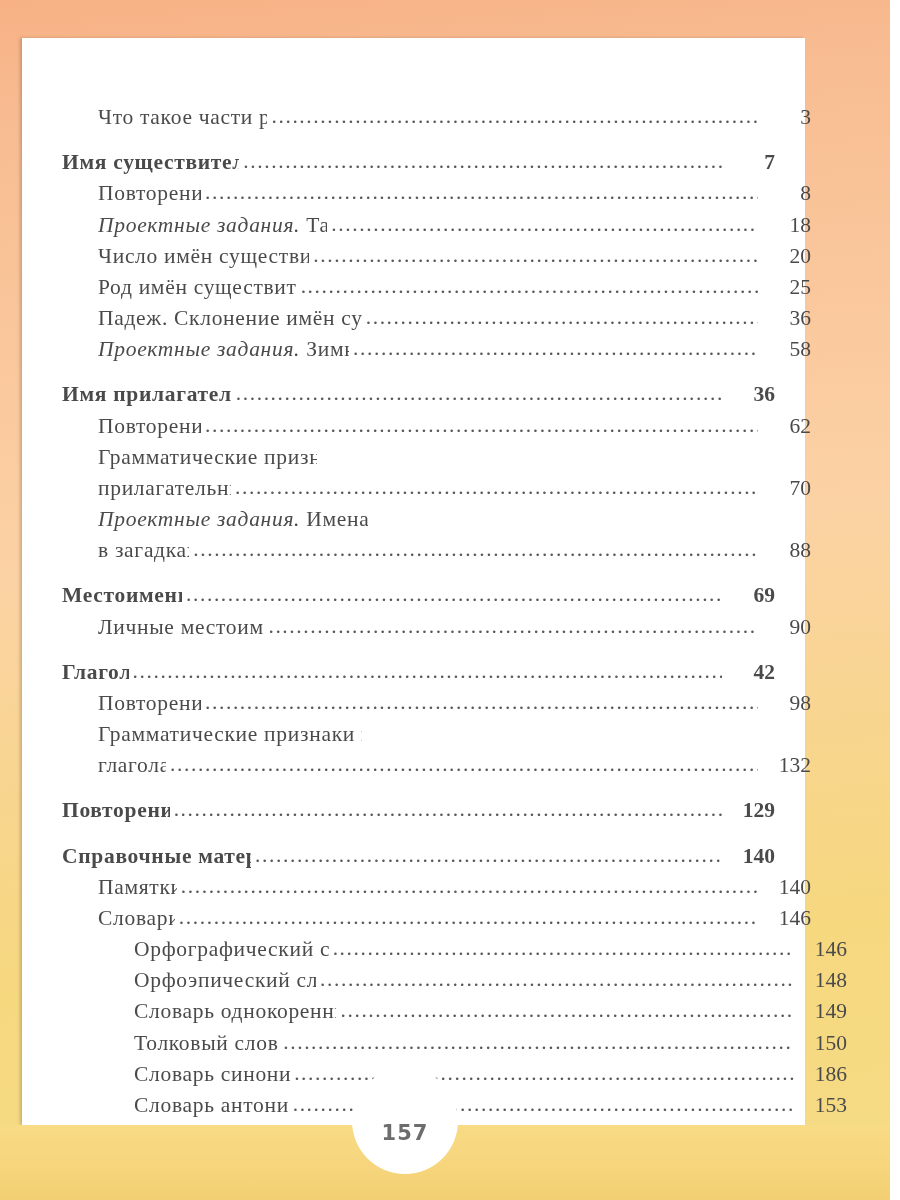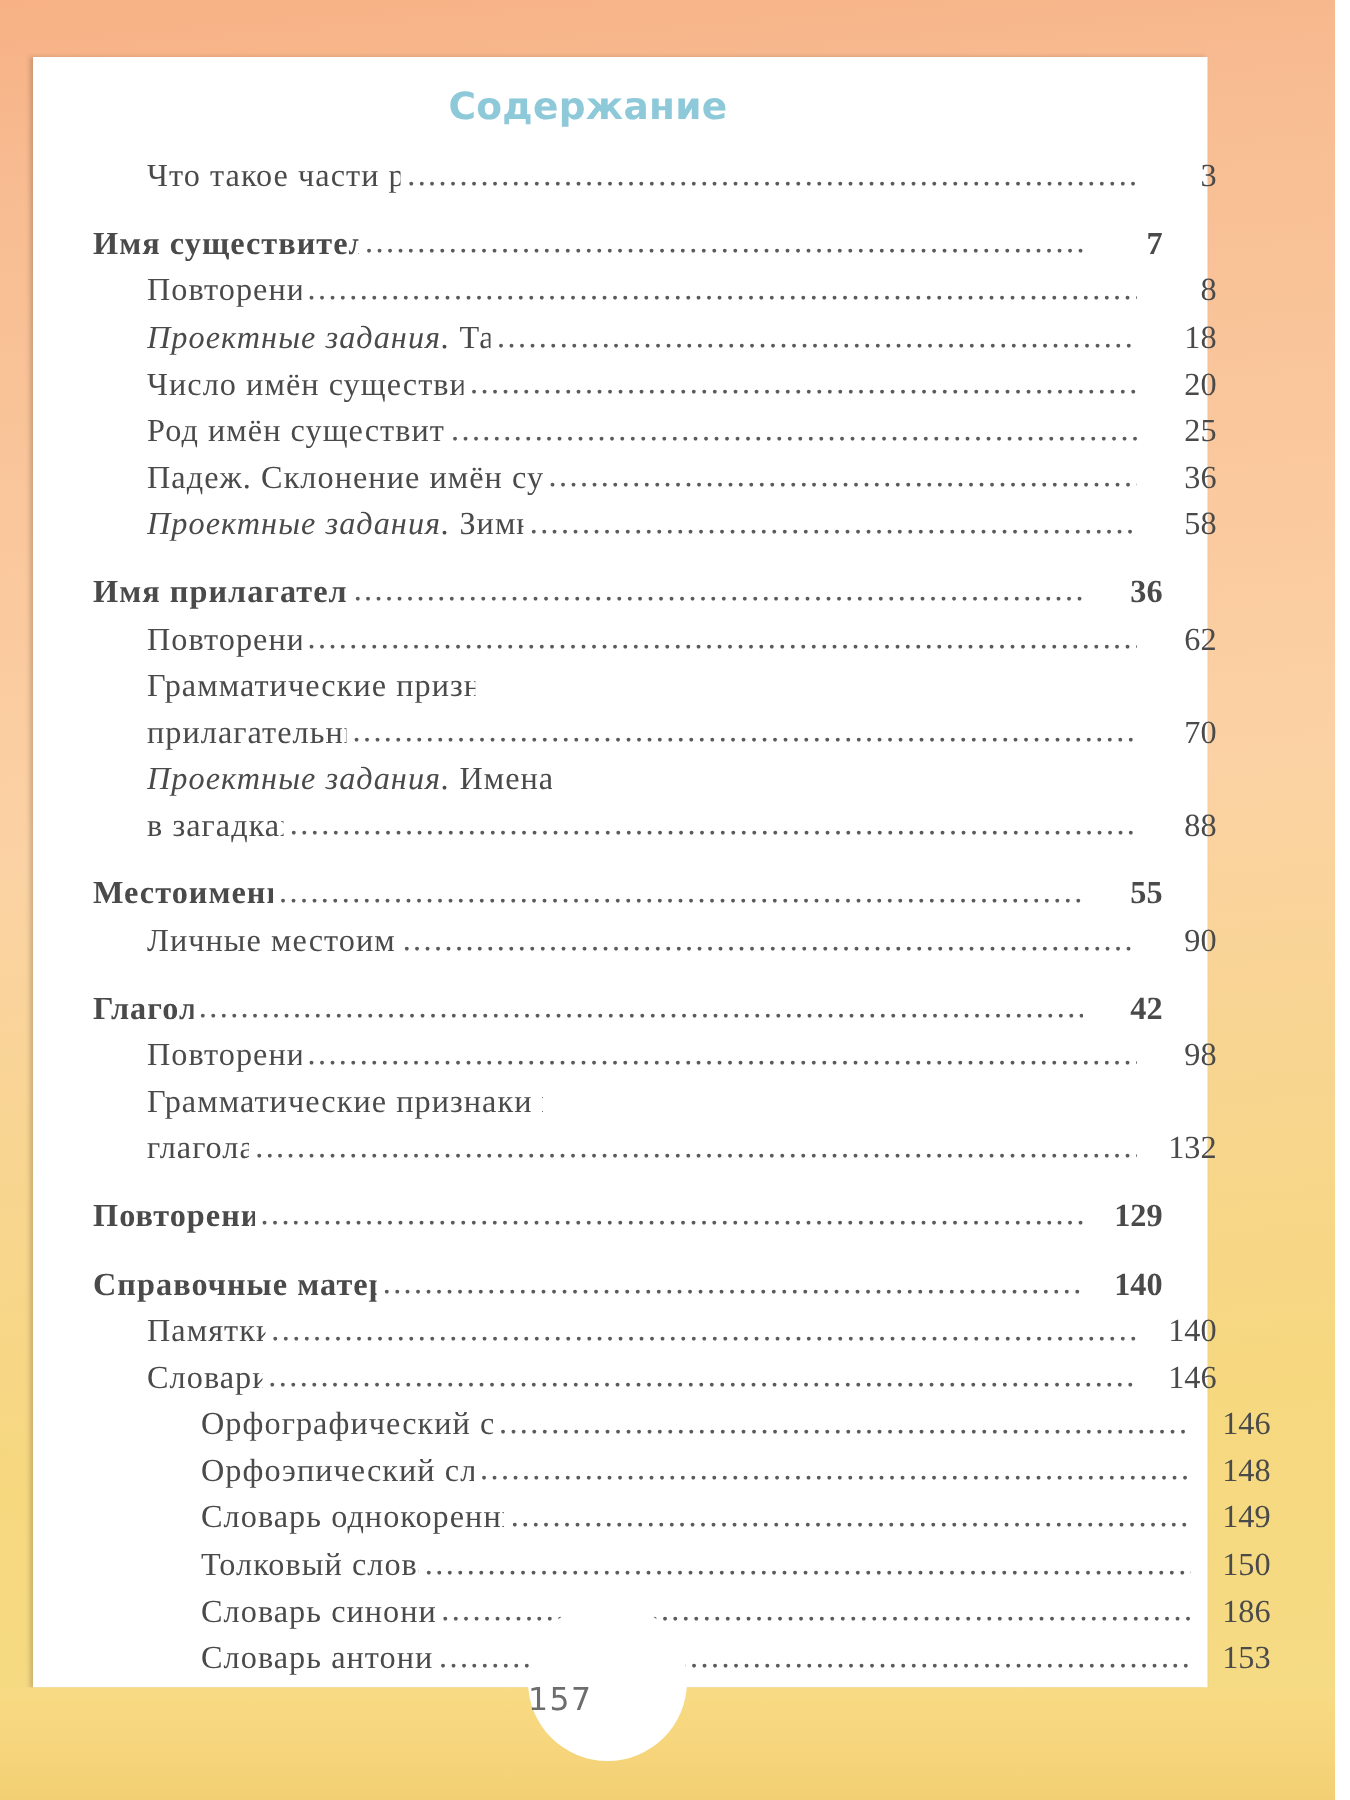--- a/index.html
+++ b/index.html
@@ -70,24 +70,24 @@
     width: 106px;
     height: 106px;
     border-radius: 50%;
     background: #ffffff;
   }
   #folio-number {
     position: absolute;
     left: 352px;
     bottom: 55px;
     width: 106px;
-    text-align: left;
+    text-align: center;
     font-family: "DejaVu Sans", "Liberation Sans", sans-serif;
     font-size: 21px;
-    font-weight: 400;
+    font-weight: 700;
     letter-spacing: 1px;
     color: #6d6d6d;
   }
 
   
   #content-area {
     position: absolute;
     left: 0;
     top: 0;
     width: 783px;
@@ -167,21 +167,20 @@
 <body>
 
 <div id="book-page">
 
   <div id="right-edge-strip"></div>
 
   <div id="paper-sheet">
 
     <div id="content-area">
 
-      <div id="toc-title">Содержание</div>
 
       <div id="toc-list">
           <div class="toc-entry spaced lvl1">
             <span class="label">Что такое части речи?</span>
             <span class="leader">.........................................................................................</span>
             <span class="page">3</span>
           </div>
           <div class="toc-entry spaced lvl0 bold gap-before">
             <span class="label">Имя существительное</span>
             <span class="leader">.........................................................................................</span>
@@ -243,21 +242,21 @@
             <span class="page"></span>
           </div>
           <div class="toc-entry spaced lvl1">
             <span class="label">в загадках</span>
             <span class="leader">.........................................................................................</span>
             <span class="page">88</span>
           </div>
           <div class="toc-entry spaced lvl0 bold gap-before">
             <span class="label">Местоимение</span>
             <span class="leader">.........................................................................................</span>
-            <span class="page">55</span>
+            <span class="page">69</span>
           </div>
           <div class="toc-entry spaced lvl1">
             <span class="label">Личные местоимения</span>
             <span class="leader">.........................................................................................</span>
             <span class="page">90</span>
           </div>
           <div class="toc-entry spaced lvl0 bold gap-before">
             <span class="label">Глагол</span>
             <span class="leader">.........................................................................................</span>
             <span class="page">42</span>

